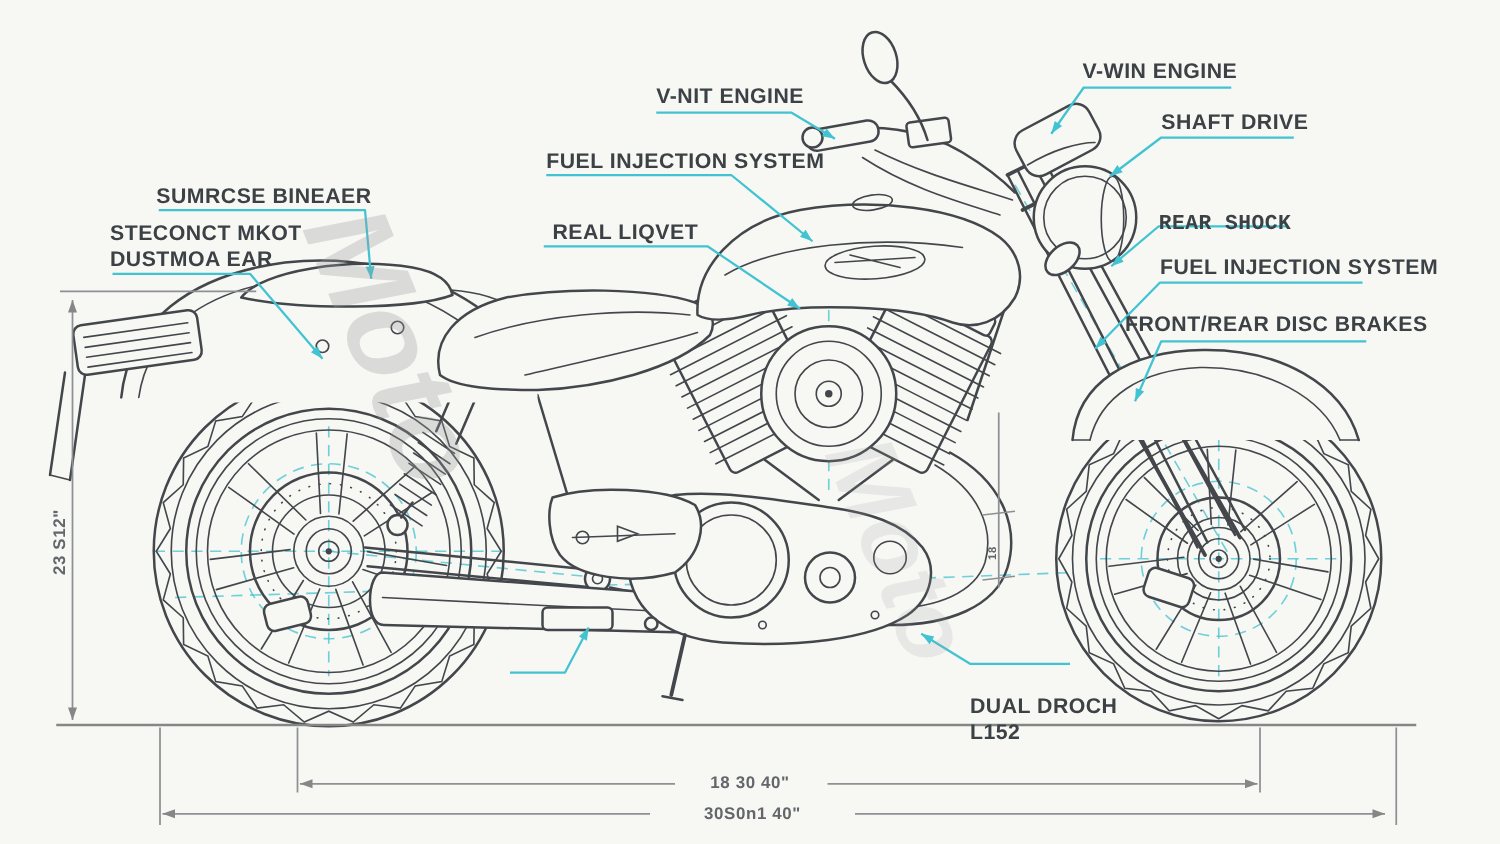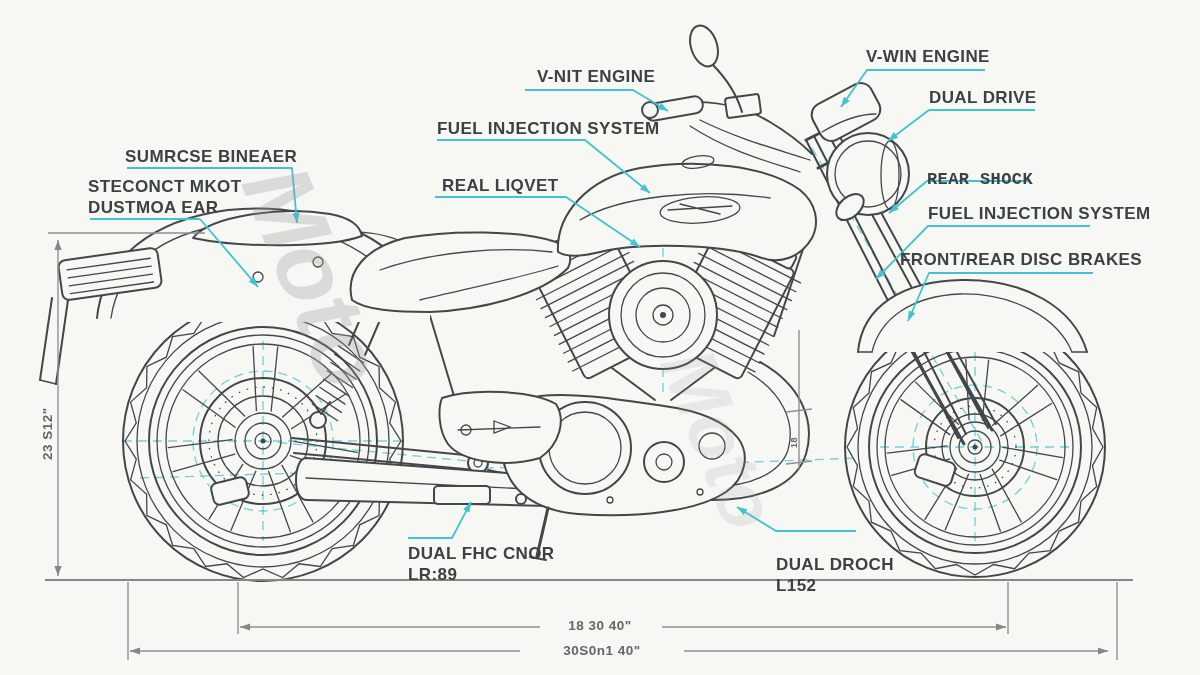--- a/index.html
+++ b/index.html
@@ -345,30 +345,28 @@
         <path d="M0,0 L-10,3.6 L-10,-3.6 Z" fill="#868686" transform="translate(58,576) rotate(90)"></path>
       </g>
 </svg>
 
 <div class="wm" style="left:322px;top:150px;font-size:96px;opacity:.30;transform:rotate(68deg);">Moto</div>
 <div class="wm" style="left:726px;top:336px;font-size:78px;opacity:.16;transform:rotate(68deg);">Moto</div>
 
 <div class="lbl" style="left:125px;top:146px;text-align:center;">SUMRCSE BINEAER</div>
 <div class="lbl" style="left:88px;top:176px;">STECONCT MKOT
 DUSTMOA EAR</div>
-<div class="lbl" style="left:537px;top:66px;text-align:right;">V-NIT ENGINE</div>
+<div class="lbl" style="left:525px;top:66px;text-align:right;">V-NIT ENGINE</div>
 <div class="lbl" style="left:437px;top:118px;">FUEL INJECTION SYSTEM</div>
 <div class="lbl" style="left:442px;top:175px;">REAL LIQVET</div>
 <div class="lbl" style="left:866px;top:46px;">V-WIN ENGINE</div>
-<div class="lbl" style="left:929px;top:87px;">DUAL DRIVE</div>
+<div class="lbl" style="left:929px;top:87px;">SHAFT DRIVE</div>
 <div class="lbl" style="left:927px;top:169px;font-family:Liberation Mono, monospace;">REAR SHOCK</div>
 <div class="lbl" style="left:928px;top:203px;">FUEL INJECTION SYSTEM</div>
 <div class="lbl" style="left:876px;top:249px;margin-left:24px;">FRONT/REAR DISC BRAKES</div>
-<div class="lbl" style="left:408px;top:543px;">DUAL FHC CNOR
-LR:89</div>
 <div class="lbl" style="left:776px;top:537px;margin-top:17px;">DUAL DROCH
 L152</div>
 
 <div class="dimtxt rot" style="left:40px;top:460px;">23 S12"</div>
 <div class="dimtxt ctr" style="left:600px;top:618px;">18 30 40"</div>
 <div class="dimtxt ctr" style="left:602px;top:643px;">30S0n1 40"</div>
 <div class="dimtxt rot" style="left:789px;top:448px;font-size:9px;">18</div>
 
 </div>
 

